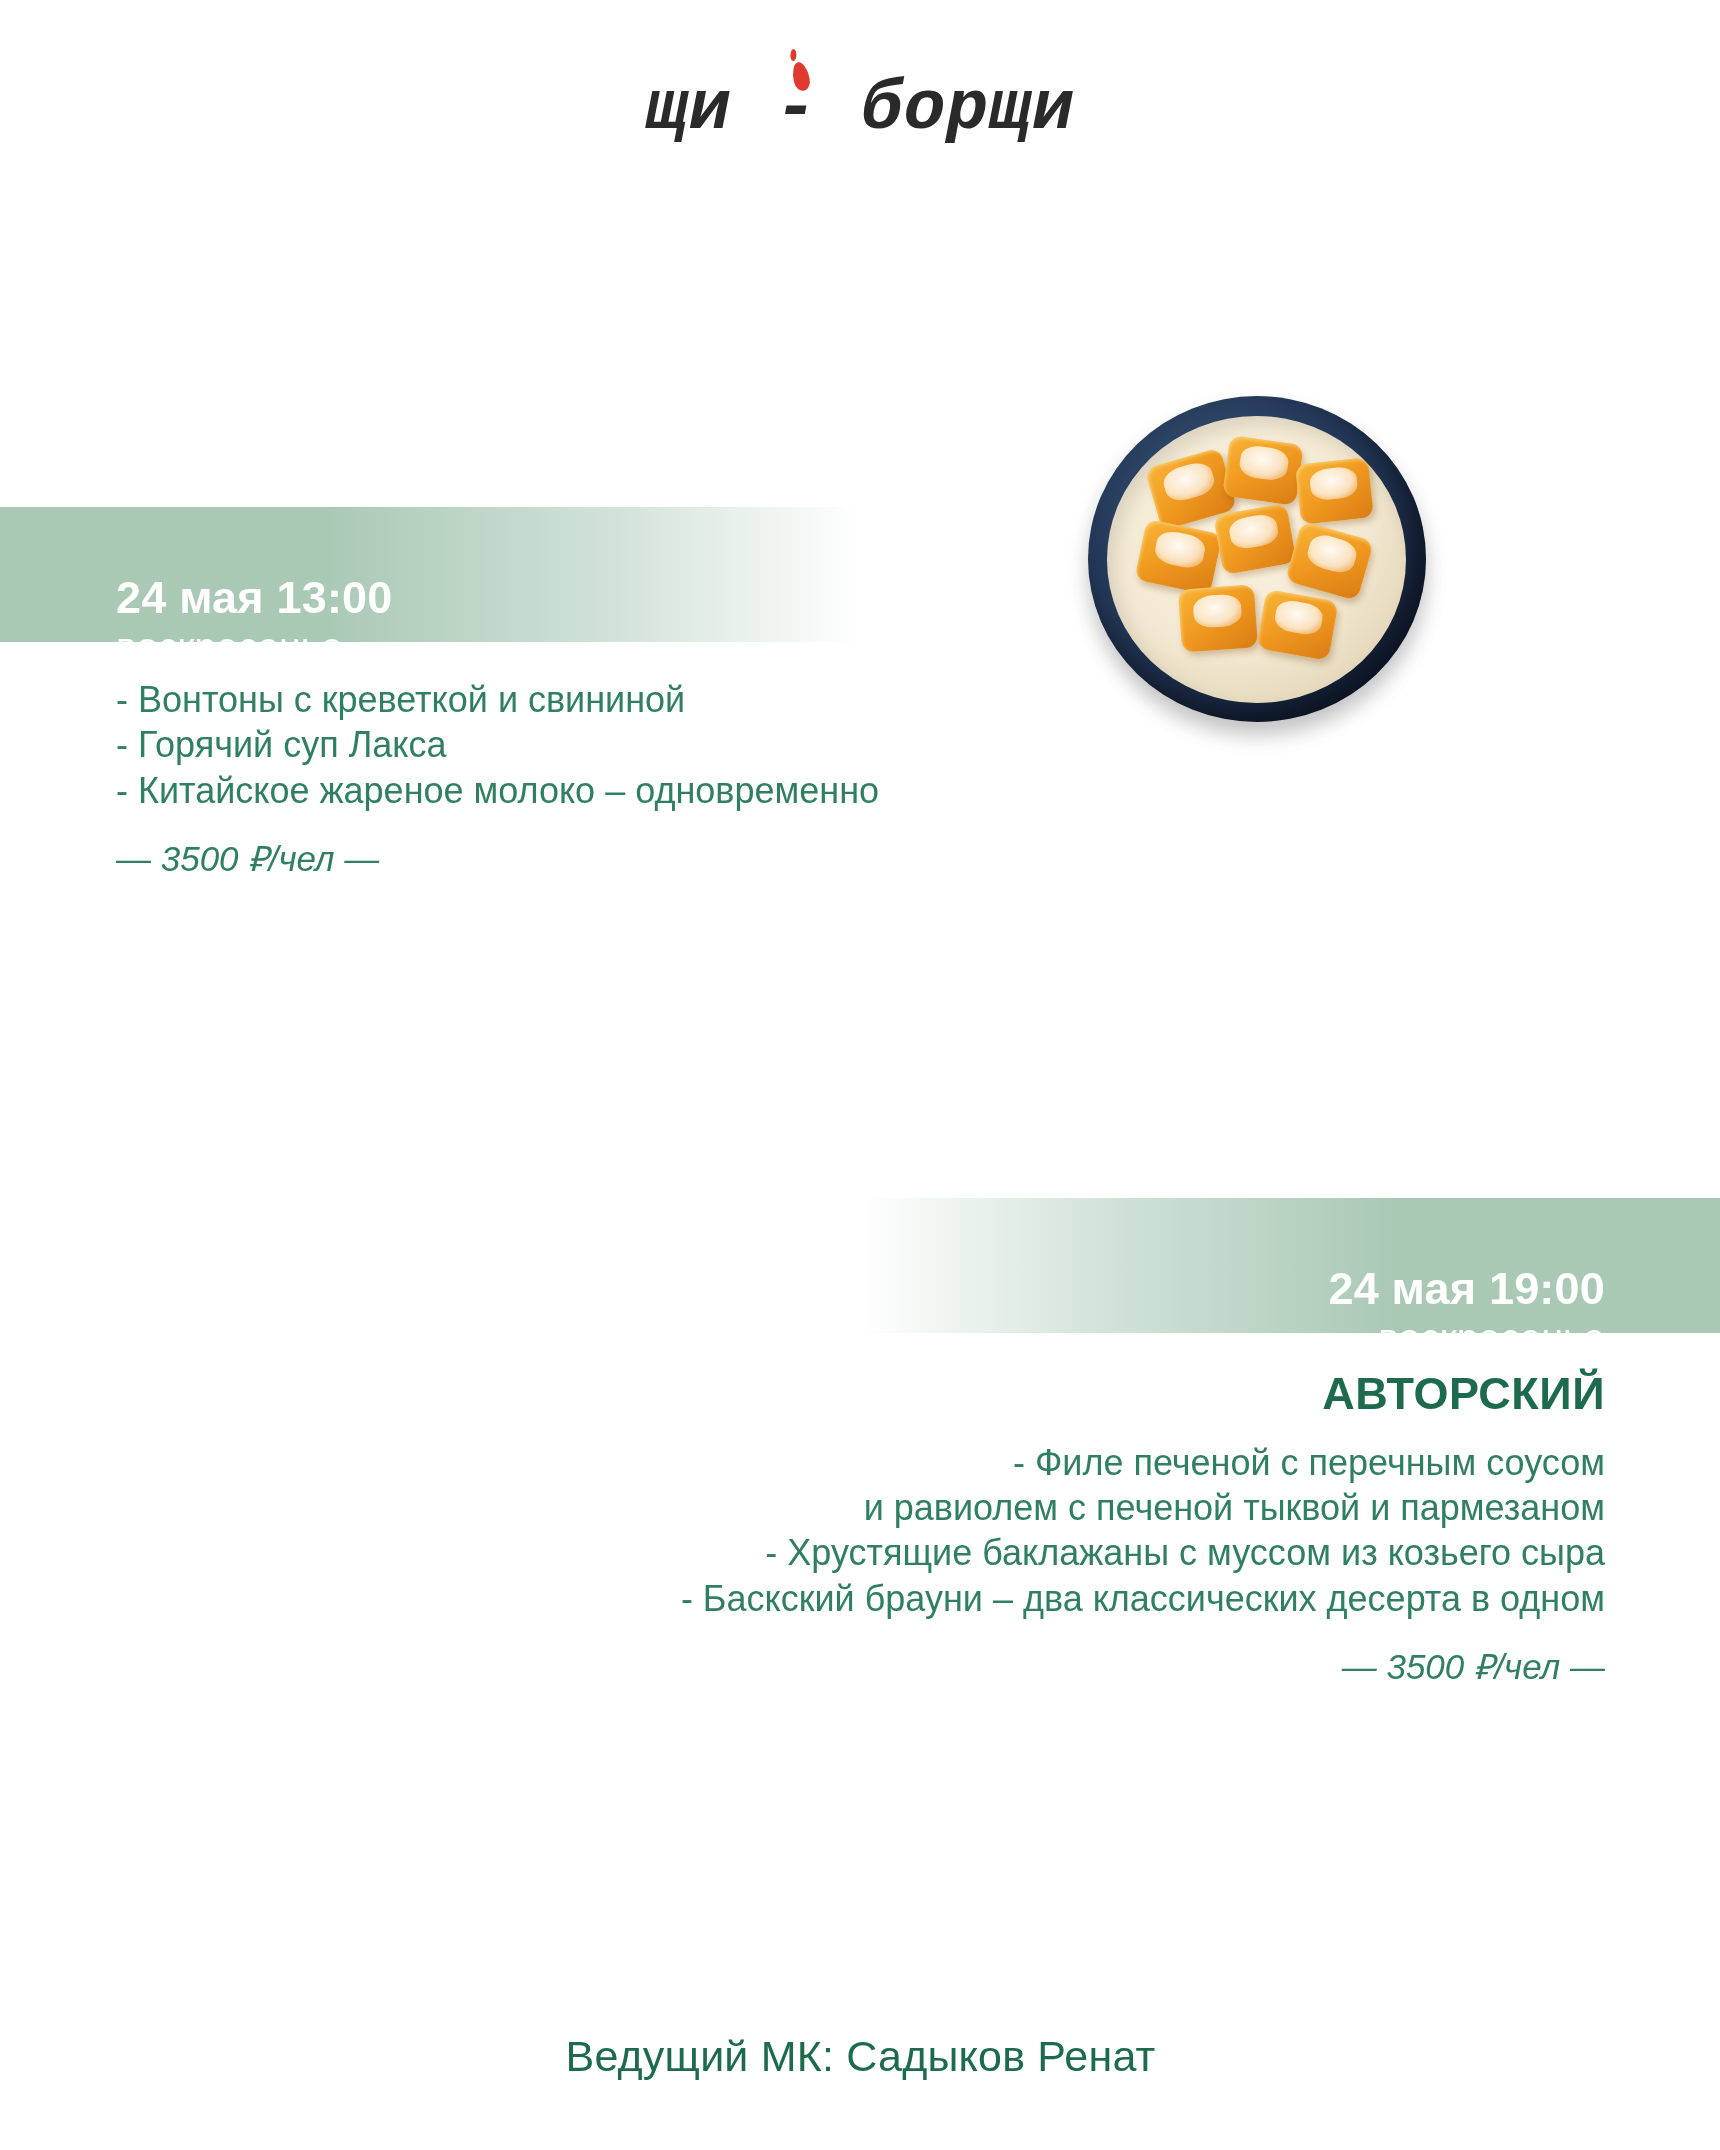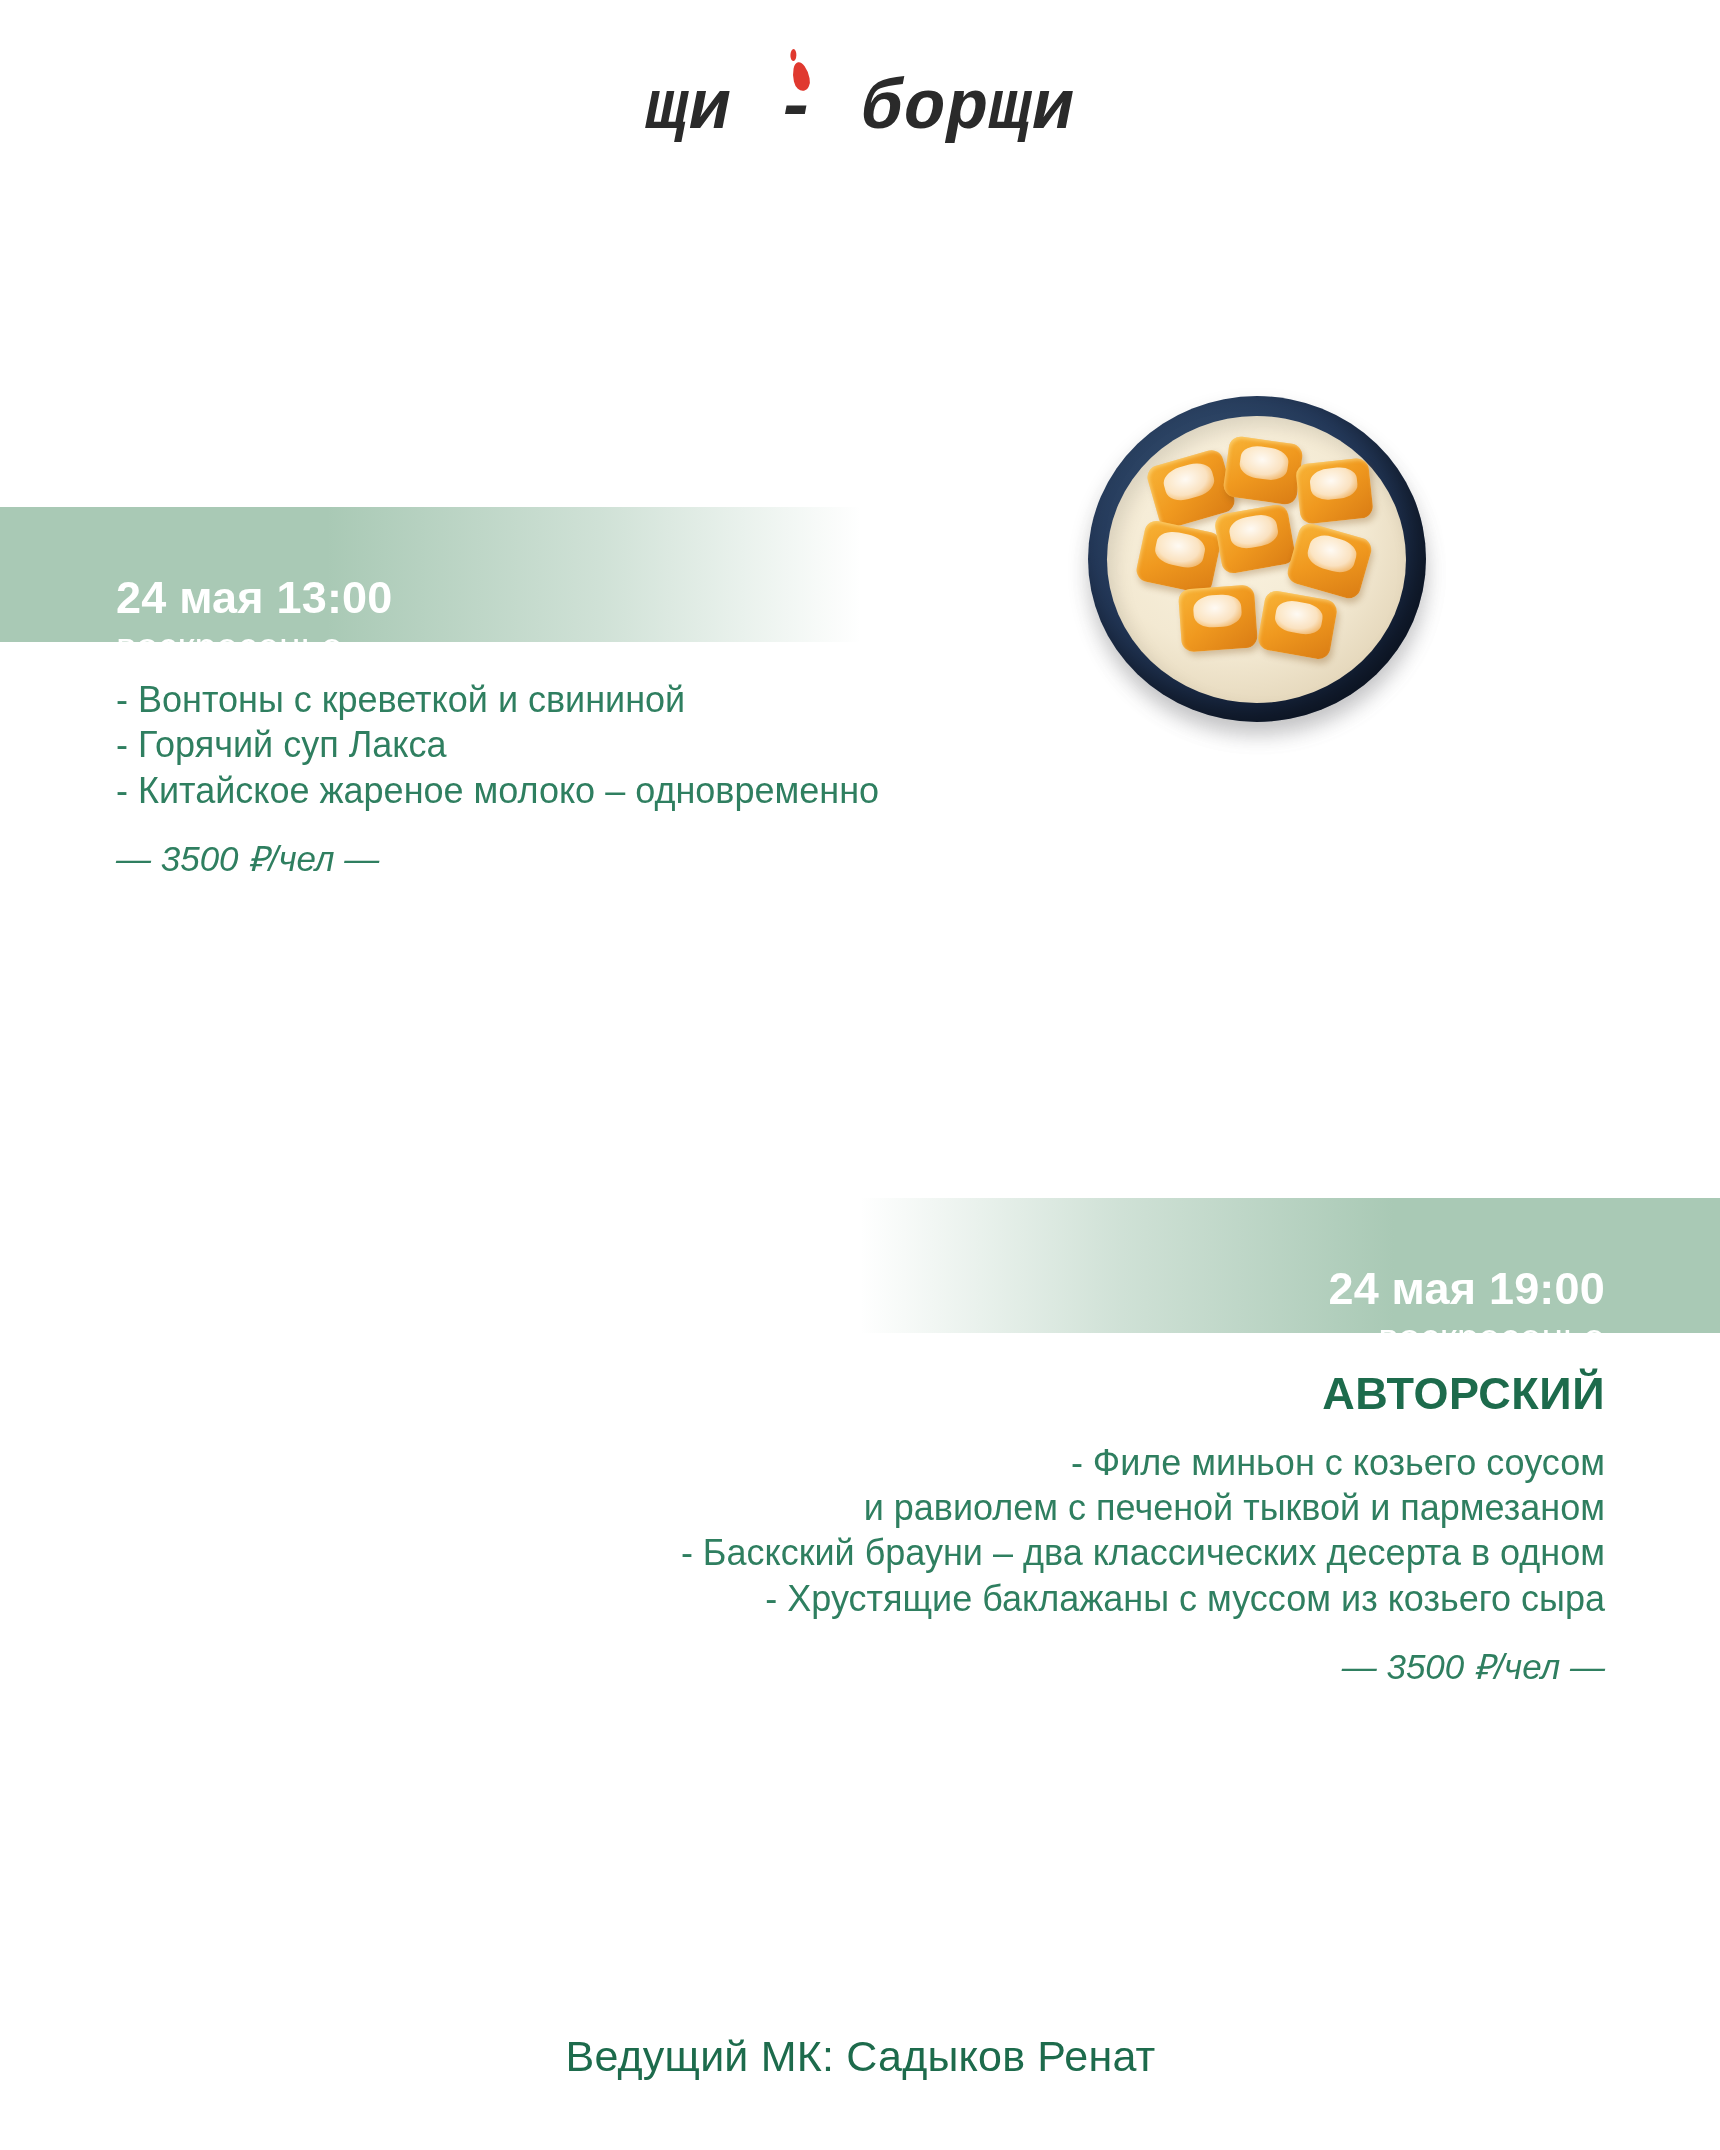--- a/index.html
+++ b/index.html
@@ -242,21 +242,21 @@
 
 <div class="band right" style="top:1198px;">
   <div class="band-inner">
     <div class="band-date">24 мая 19:00</div>
     <div class="band-day">воскресенье</div>
   </div>
 </div>
 
 <div class="event right" style="top:1368px;">
   <div class="event-title">АВТОРСКИЙ</div>
-  <div class="event-line">- Филе миньон с козьего соусом</div>
+  <div class="event-line">- Филе печеной с перечным соусом</div>
   <div class="event-line">и равиолем с печеной тыквой и пармезаном</div>
+  <div class="event-line">- Хрустящие баклажаны с муссом из козьего сыра</div>
   <div class="event-line">- Баскский брауни – два классических десерта в одном</div>
-  <div class="event-line">- Хрустящие баклажаны с муссом из козьего сыра</div>
   <div class="event-price">— 3500 ₽/чел —</div>
 </div>
 
 <div class="footer">Ведущий МК: Садыков Ренат</div>
 
 
 </body></html>

